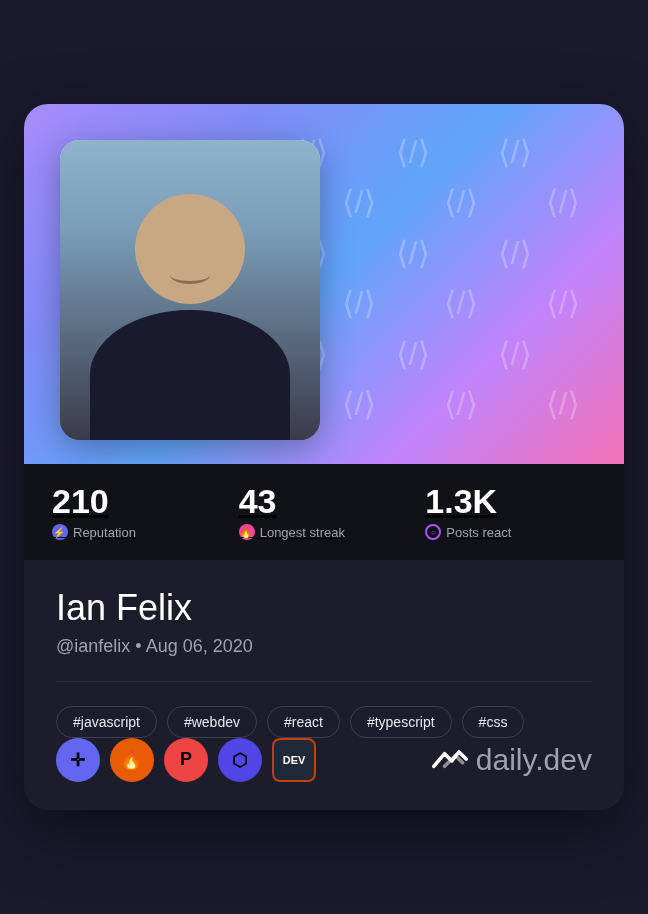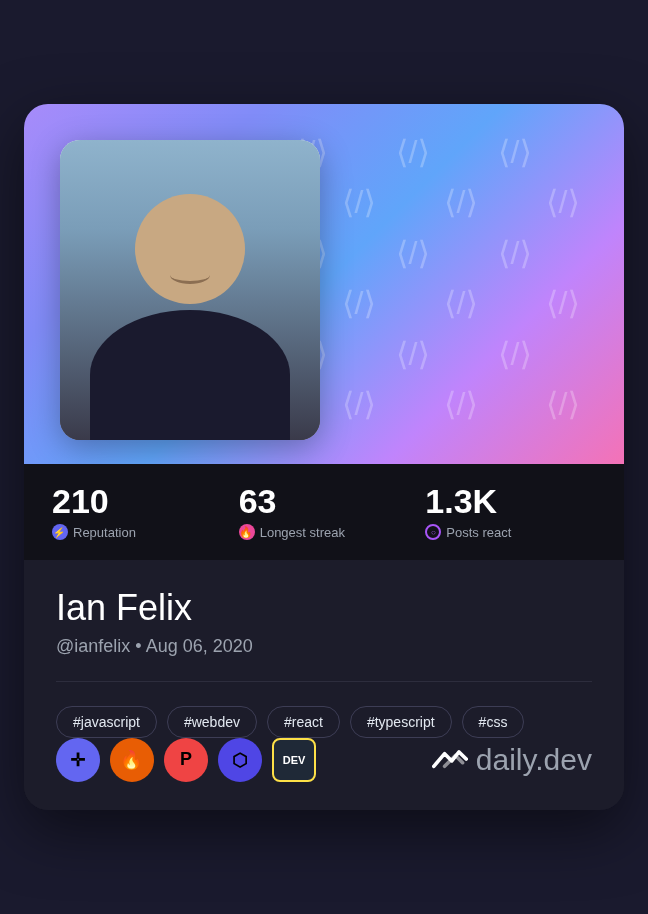--- a/index.html
+++ b/index.html
@@ -91,20 +91,21 @@
       border-radius: 50% 50% 0 0;
     }
 
     
     .stats-bar {
       background: #111118;
       padding: 20px 28px;
       display: flex;
       align-items: center;
       gap: 16px;
+      text-decoration: underline;
     }
 
     .stat-item {
       flex: 1;
       display: flex;
       flex-direction: column;
       gap: 6px;
     }
 
     .stat-value {
@@ -215,21 +216,21 @@
       font-size: 18px;
       font-weight: 700;
     }
 
     .src-crosshair { background: #6366f1; }
     .src-fire { background: #e85d04; }
     .src-product { background: #ef4444; }
     .src-polywork { background: #4f46e5; }
     .src-dev {
       background: #1f2937;
-      border: 2px solid #fde047;
+      border: 2px solid #c2410c;
       font-size: 11px;
       font-weight: 800;
       color: white;
       border-radius: 8px;
       width: 44px;
       height: 44px;
     }
 
     
     .daily-logo {
@@ -304,21 +305,21 @@
 
     <div class="stat-item">
       <span class="stat-value">210</span>
       <div class="stat-label">
         <div class="stat-icon icon-reputation">⚡</div>
         <span>Reputation</span>
       </div>
     </div>
 
     <div class="stat-item">
-      <span class="stat-value">63</span>
+      <span class="stat-value">43</span>
       <div class="stat-label">
         <div class="stat-icon icon-streak" style="font-size:11px;">🔥</div>
         <span>Longest streak</span>
       </div>
     </div>
 
     <div class="stat-item">
       <span class="stat-value">1.3K</span>
       <div class="stat-label">
         <div class="stat-icon icon-posts">○</div>

